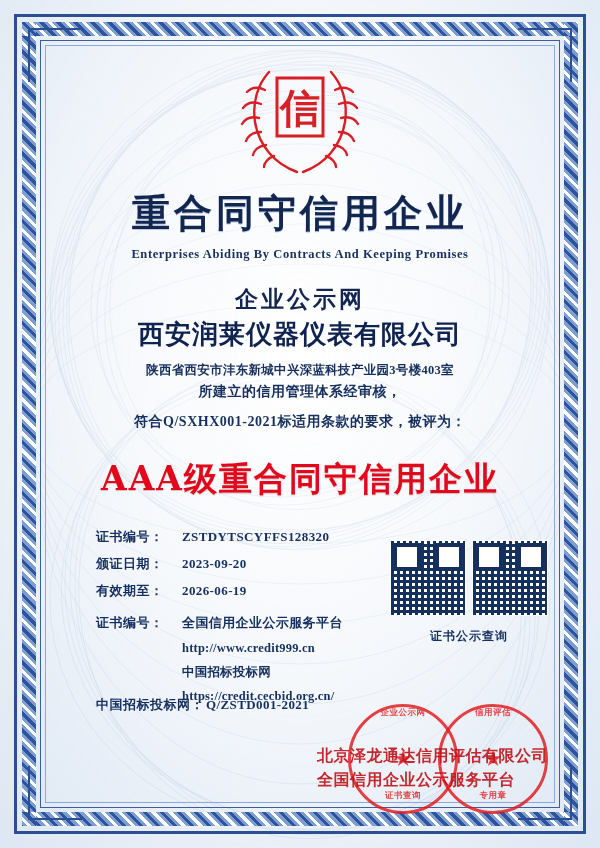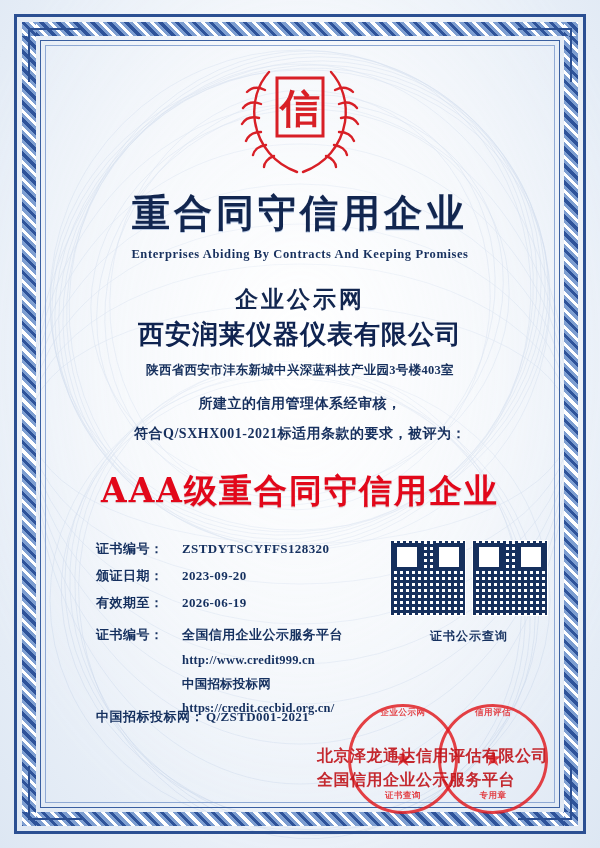--- a/index.html
+++ b/index.html
@@ -128,21 +128,21 @@
   }
   .address {
     margin-top: 10px;
     font-size: 12.5px;
     font-weight: bold;
     color: #16305d;
     letter-spacing: .3px;
   }
 
   .body-line {
-    margin-top: 16px;
+    margin-top: 4px;
     font-size: 14px;
     color: #17305e;
     font-weight: bold;
     letter-spacing: .5px;
   }
   .body-line.second { margin-top: 12px; }
 
   .award {
     margin-top: 26px;
     font-size: 33px;
@@ -184,21 +184,21 @@
     font-size: 12.5px;
     color: #15305f;
     font-weight: bold;
     letter-spacing: .2px;
   }
 
   
   .qr-area {
     position: absolute;
     right: -6px;
-    top: 0;
+    top: 12px;
     width: 170px;
     text-align: center;
   }
   .qr-pair {
     display: flex;
     gap: 6px;
     justify-content: center;
   }
   .qr {
     width: 74px;

